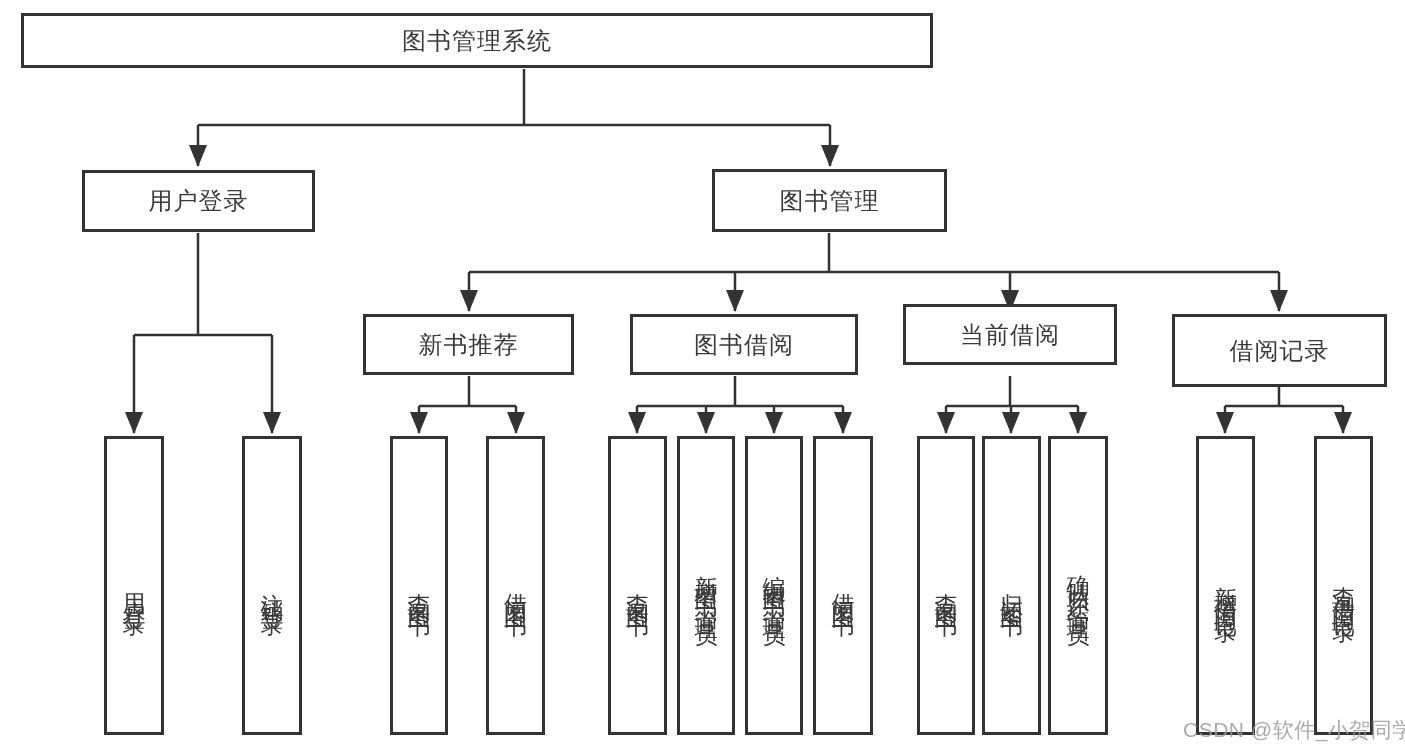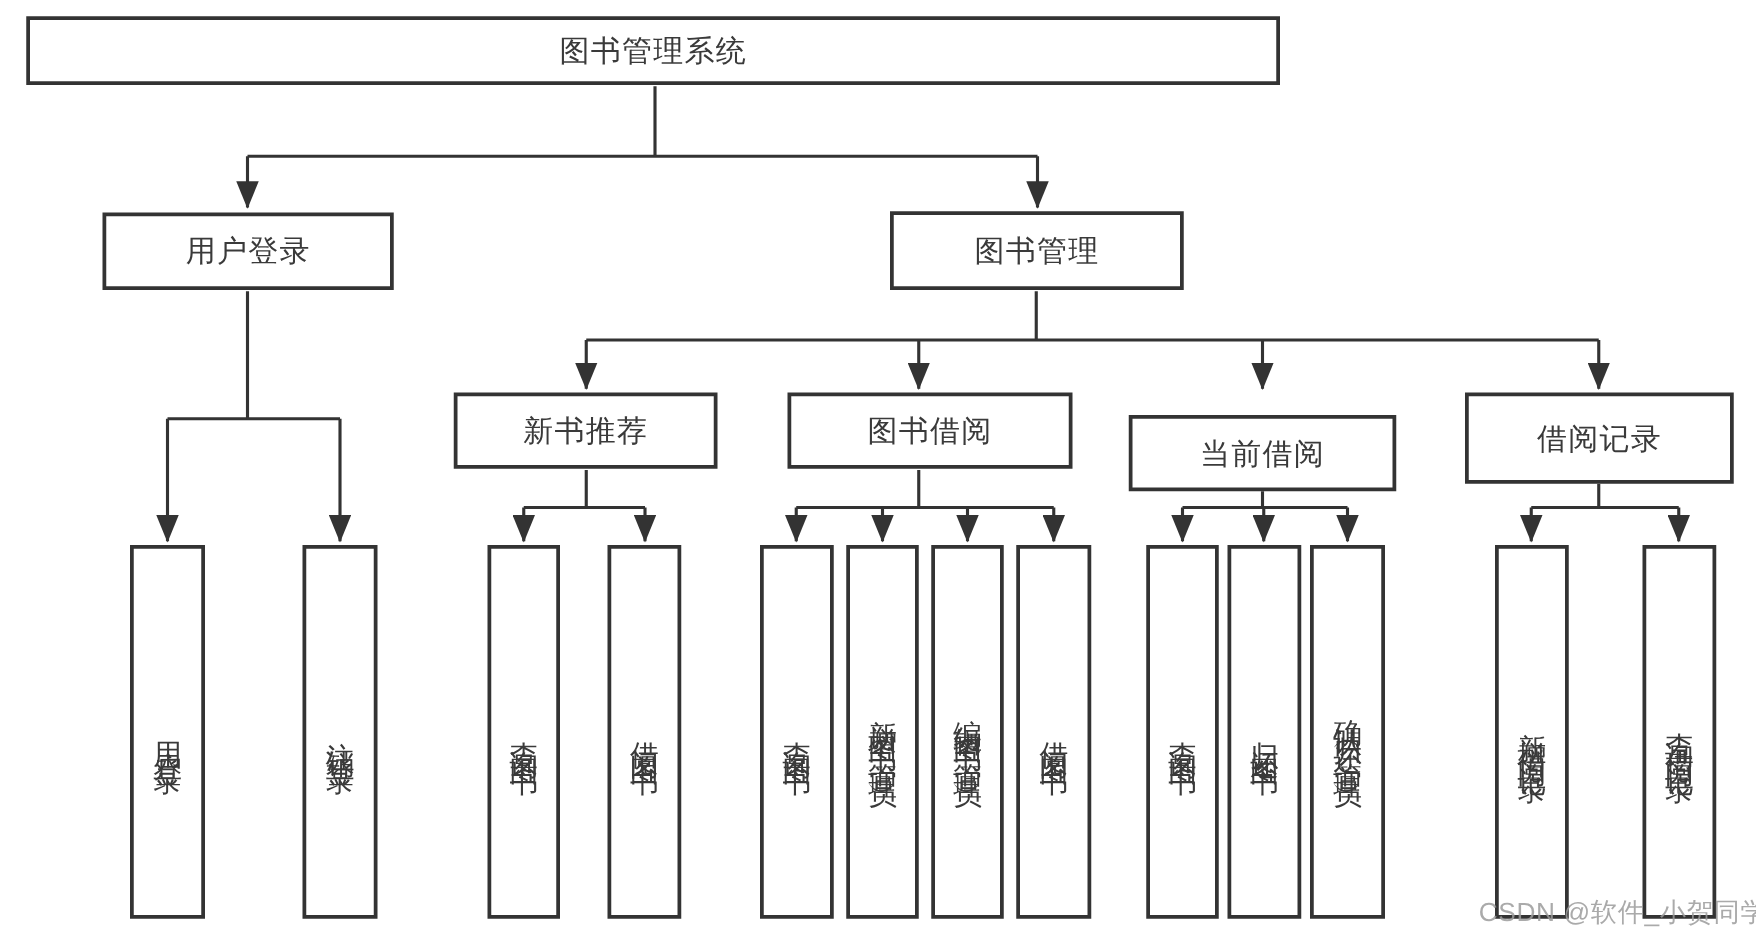--- a/index.html
+++ b/index.html
@@ -80,28 +80,28 @@
       <path d="M946,406 V433" marker-end="url(#arrow)"></path>
       <path d="M1011,406 V433" marker-end="url(#arrow)"></path>
       <path d="M1078,406 V433" marker-end="url(#arrow)"></path>
 
       <path d="M1279,376 V406 M1225,406 H1343"></path>
       <path d="M1225,406 V433" marker-end="url(#arrow)"></path>
       <path d="M1343,406 V433" marker-end="url(#arrow)"></path>
     </g>
   </svg>
 
-  <div class="node hnode" style="left:21px;top:13px;width:1003px;height:55px;">图书管理系统</div>
+  <div class="node hnode" style="left:21px;top:13px;width:912px;height:55px;">图书管理系统</div>
 
   <div class="node hnode" style="left:82px;top:170px;width:233px;height:62px;">用户登录</div>
   <div class="node hnode" style="left:363px;top:314px;width:211px;height:61px;">新书推荐</div>
 
   <div class="node hnode" style="left:712px;top:169px;width:235px;height:63px;">图书管理</div>
   <div class="node hnode" style="left:630px;top:314px;width:228px;height:61px;">图书借阅</div>
-  <div class="node hnode" style="left:903px;top:332px;width:214px;height:61px;">当前借阅</div>
+  <div class="node hnode" style="left:903px;top:304px;width:214px;height:61px;">当前借阅</div>
   <div class="node hnode" style="left:1172px;top:314px;width:215px;height:73px;">借阅记录</div>
 
   <div class="node vnode" style="left:104px;top:436px;width:60px;height:299px;">用户登录</div>
   <div class="node vnode" style="left:242px;top:436px;width:60px;height:299px;">注销登录</div>
 
   <div class="node vnode" style="left:390px;top:436px;width:58px;height:299px;">查询图书</div>
   <div class="node vnode" style="left:486px;top:436px;width:59px;height:299px;">借阅图书</div>
 
   <div class="node vnode" style="left:608px;top:436px;width:59px;height:299px;">查询图书</div>
   <div class="node vnode" style="left:677px;top:436px;width:58px;height:299px;">新增图书（管理员）</div>

